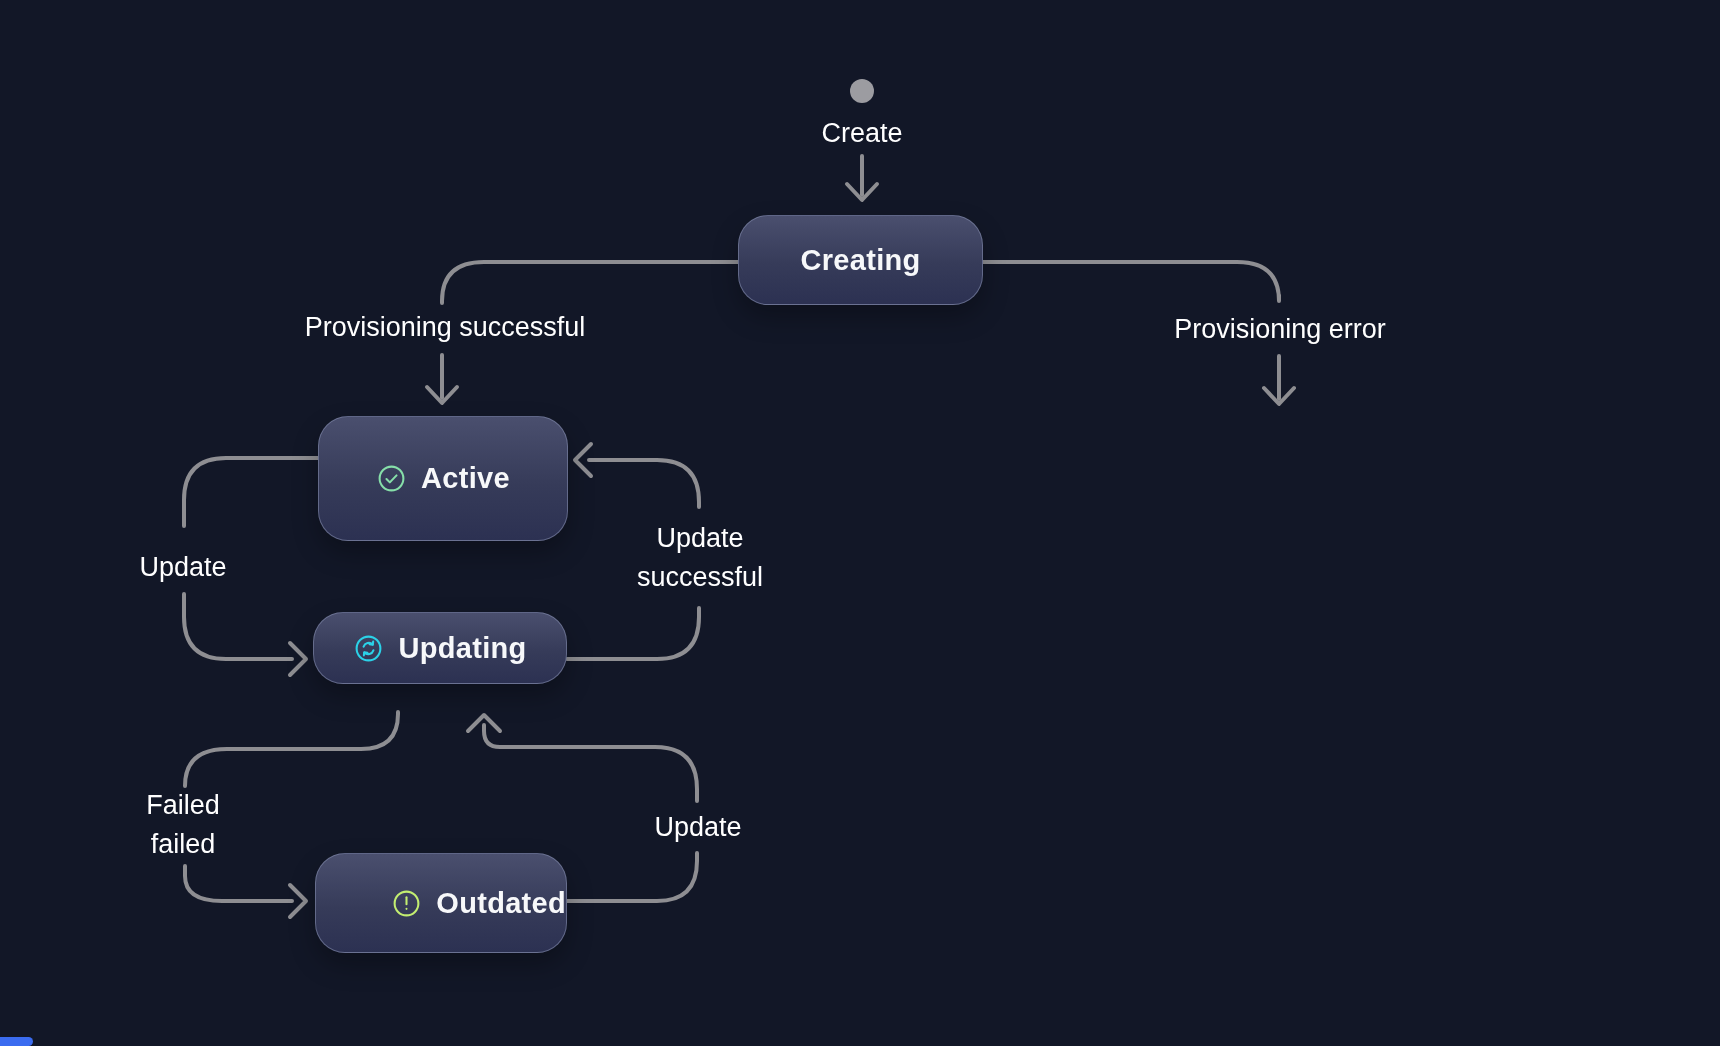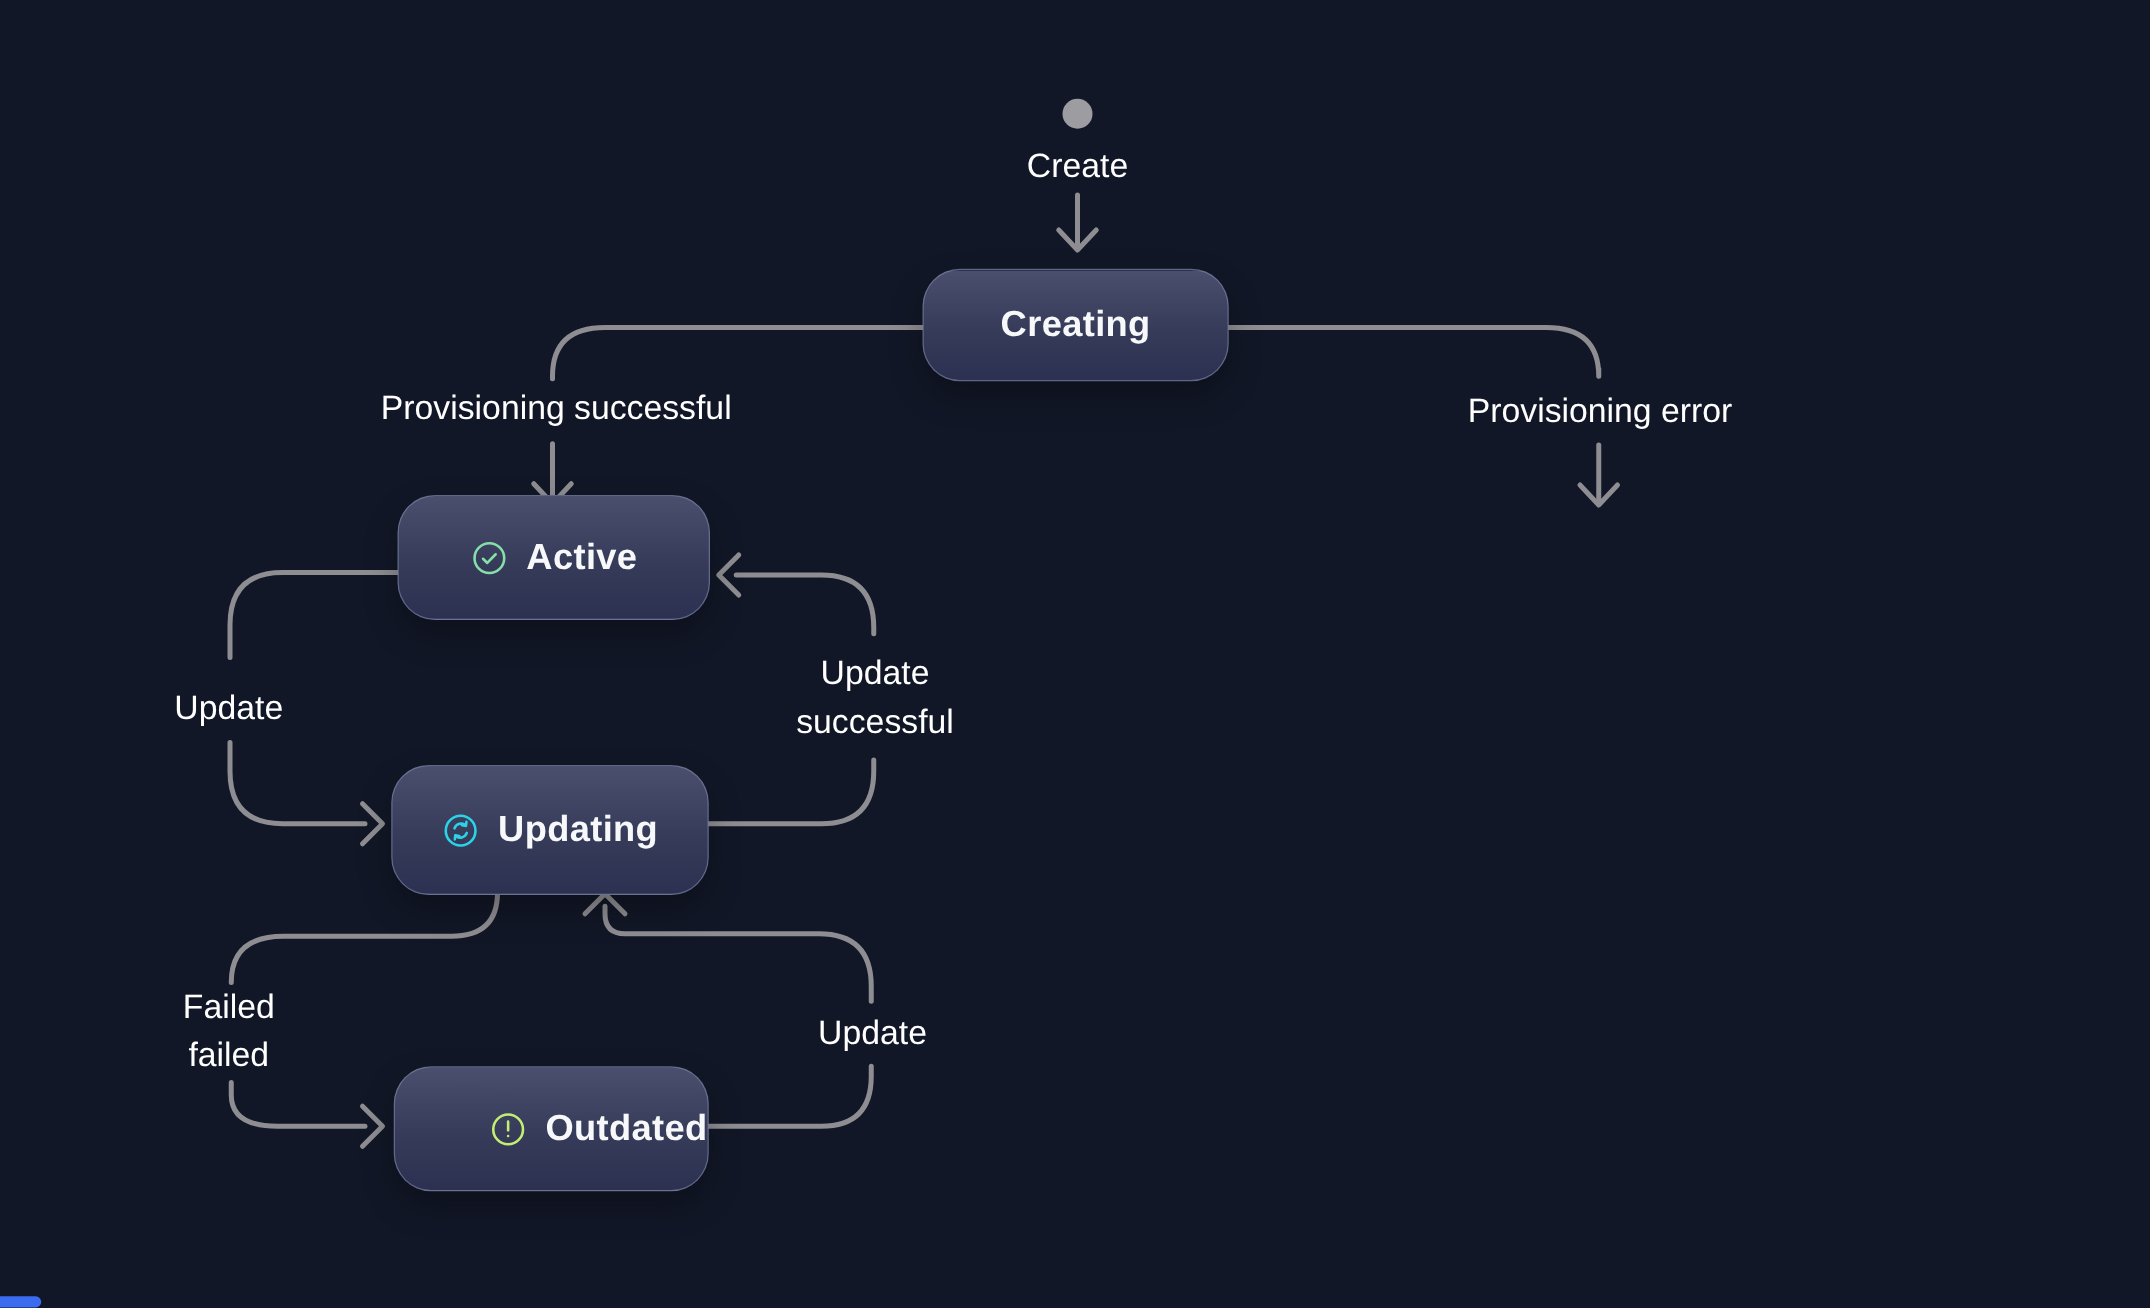--- a/index.html
+++ b/index.html
@@ -121,32 +121,32 @@
   <div class="edge-label" style="left:445px; top:327px;">Provisioning successful</div>
   <div class="edge-label" style="left:183px; top:567px;">Update</div>
   <div class="edge-label wrap" style="left:700px; top:558px; width:190px;text-align:center;">Update successful</div>
   <div class="edge-label wrap" style="left:183px; top:825px; width:130px;">Failed failed</div>
   <div class="edge-label" style="left:698px; top:827px;">Update</div>
 
   <div class="node" style="left:738px; top:215px; width:245px; height:90px;">
     <span>Creating</span>
   </div>
 
-  <div class="node" style="left:318px; top:396px; width:250px; height:100px;">
+  <div class="node" style="left:318px; top:416px; width:250px; height:125px;">
     <svg class="icon" viewBox="0 0 24 24">
       <g fill="none" stroke-width="1.6" stroke-linecap="round" stroke-linejoin="round" stroke="#86dfa9">
         <circle cx="12" cy="12" r="9.2"></circle>
         <path d="M8.1 12.4 L10.7 15 L15.9 9.6"></path>
       </g>
     </svg>
     <span>Active</span>
   </div>
 
 
-  <div class="node" style="left:313px; top:612px; width:254px; height:104px;">
+  <div class="node" style="left:313px; top:612px; width:254px; height:72px;">
     <svg class="icon" viewBox="0 0 24 24">
       <g fill="none" stroke-width="1.6" stroke-linecap="round" stroke-linejoin="round" stroke="#2bd2e8">
         <circle cx="12" cy="12" r="9.2"></circle>
         <path d="M8.2 10.6 A4.3 4.3 0 0 1 15.2 8.8"></path>
         <path d="M15.6 6.6 L15.3 9.1 L12.8 8.7"></path>
         <path d="M15.8 13.4 A4.3 4.3 0 0 1 8.8 15.2"></path>
         <path d="M8.4 17.4 L8.7 14.9 L11.2 15.3"></path>
       </g>
     </svg>
     <span>Updating</span>

